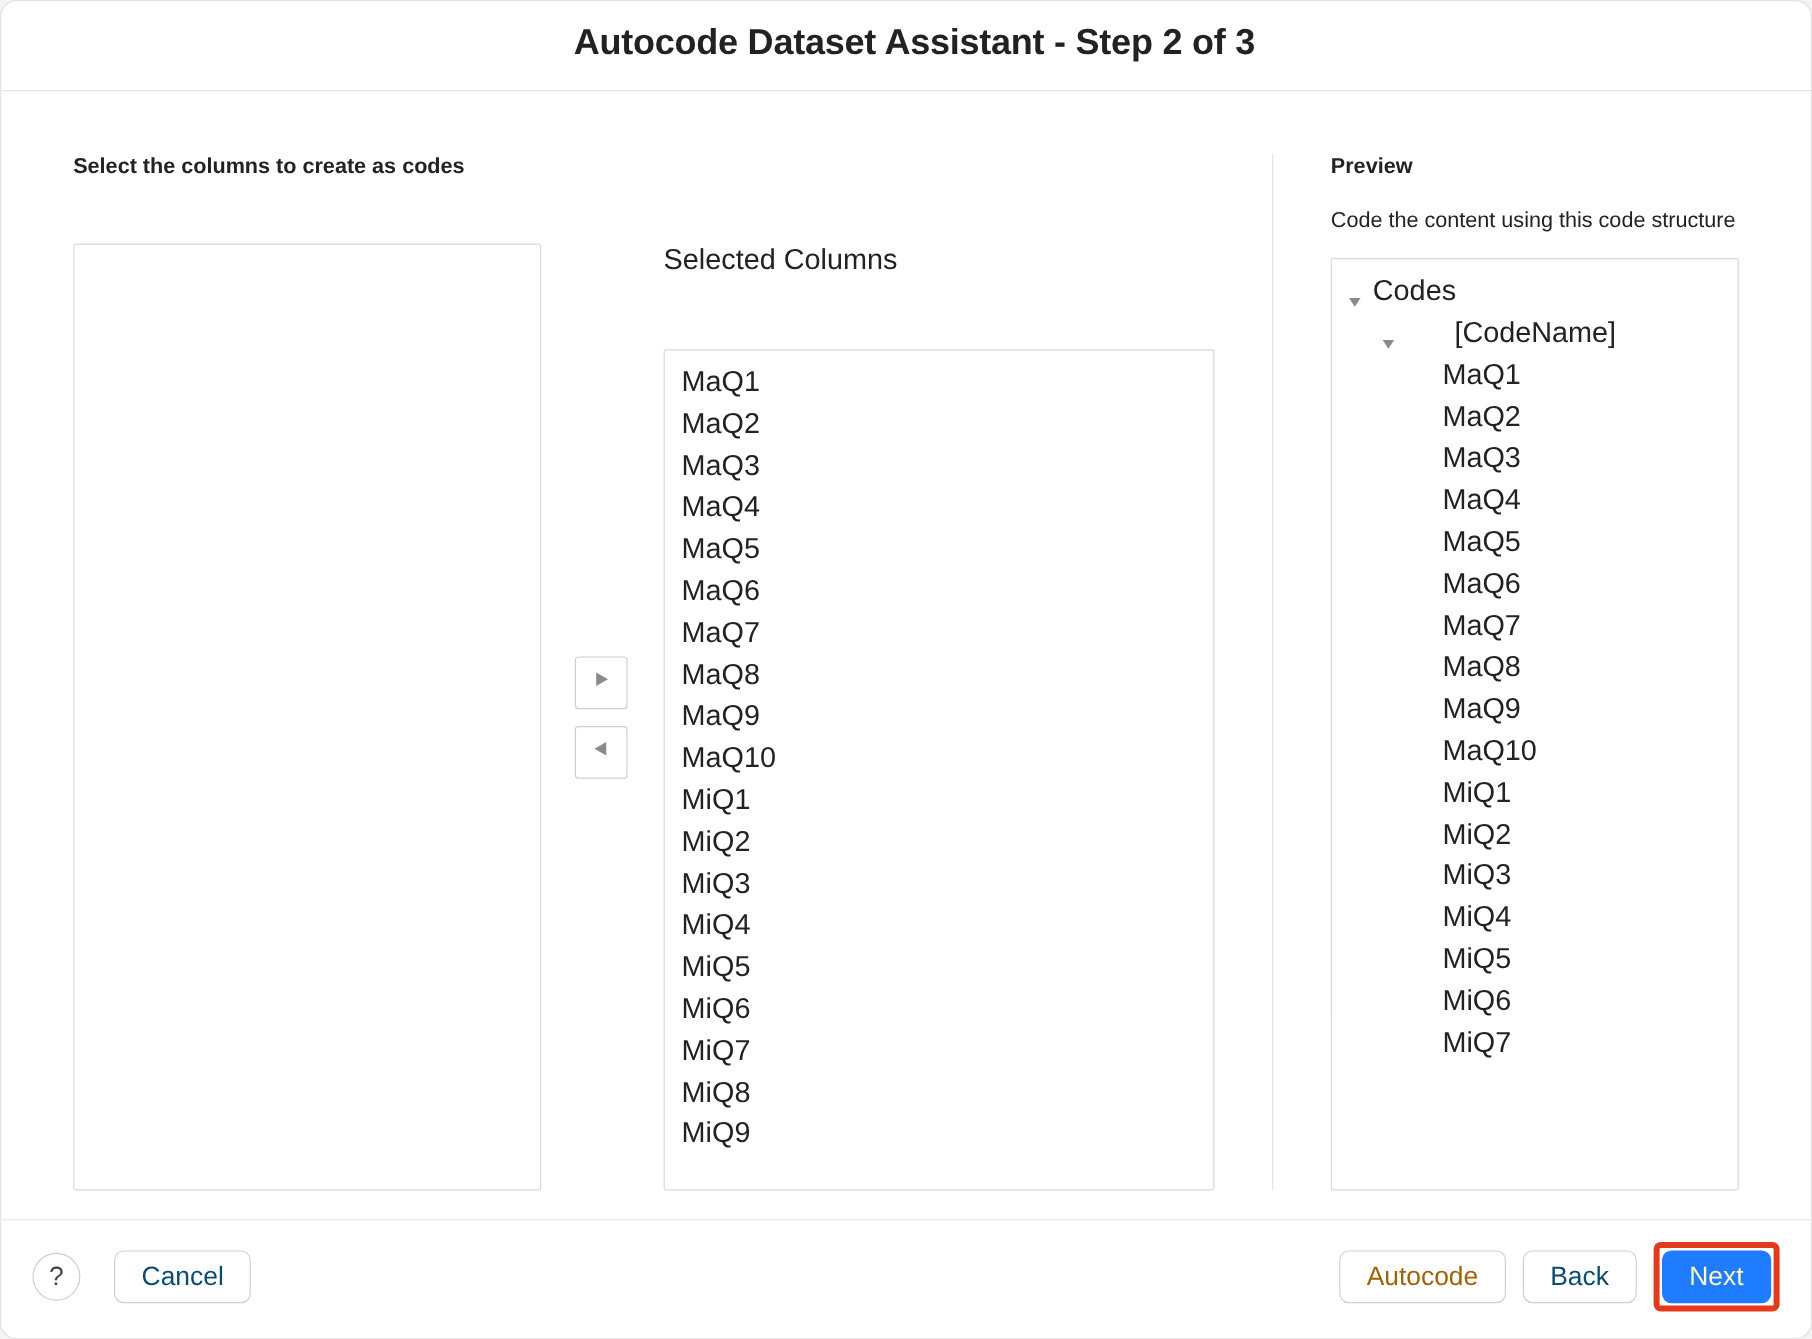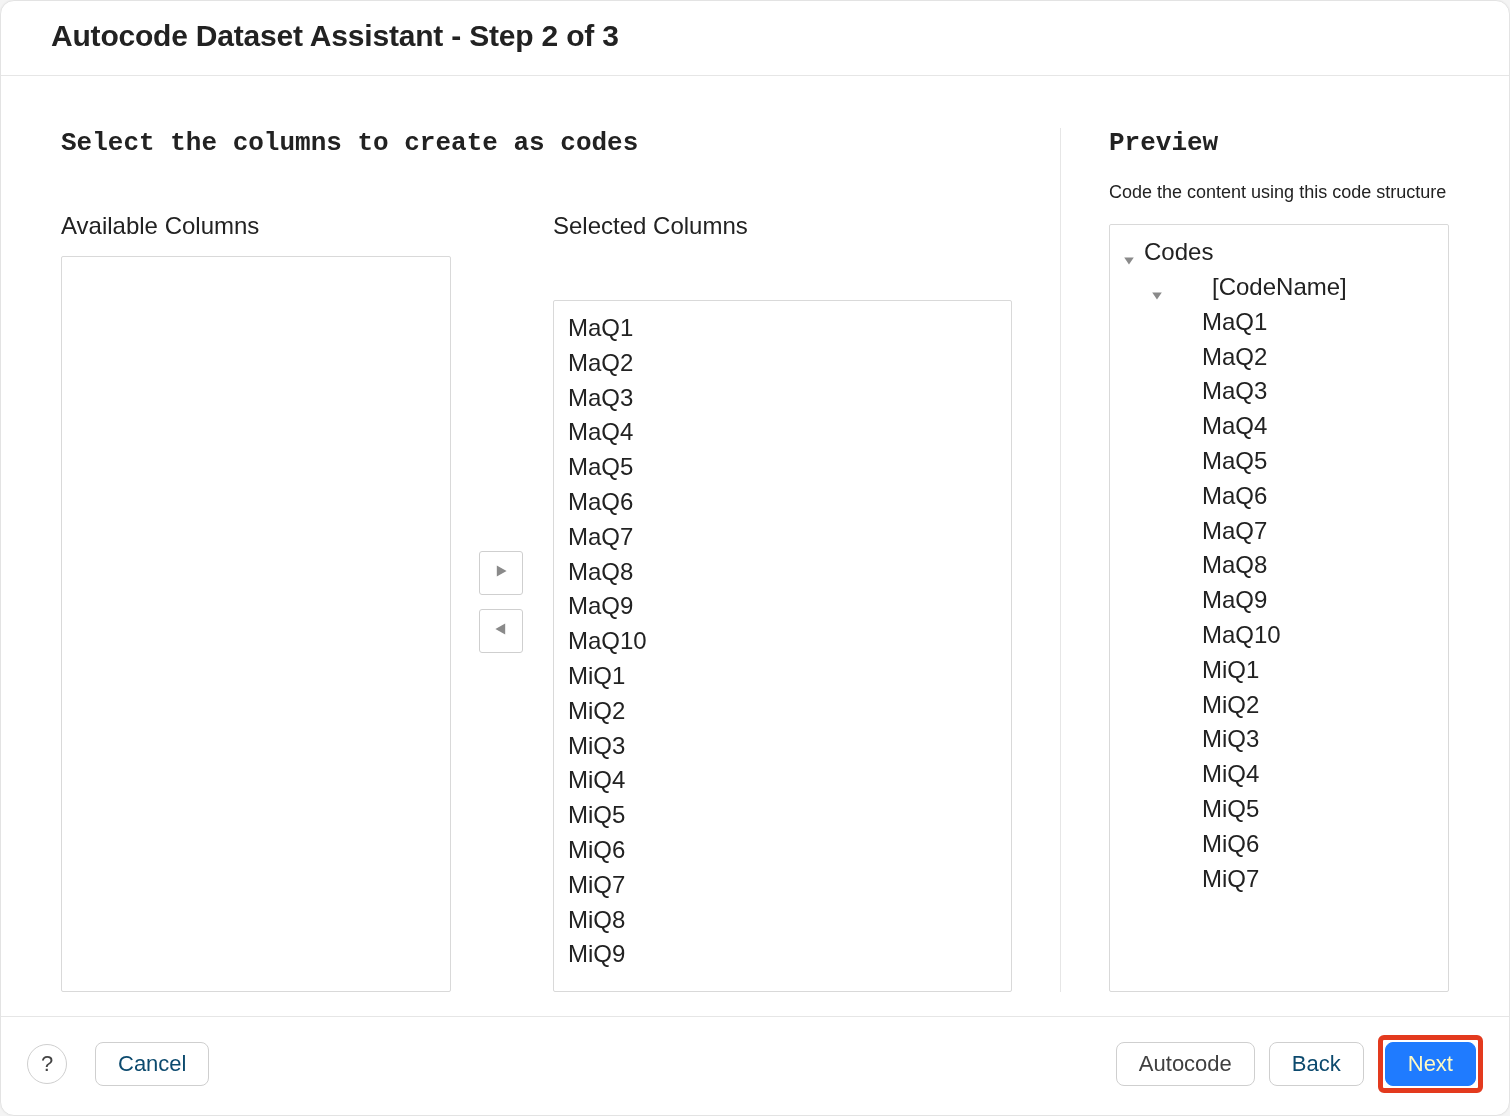--- a/index.html
+++ b/index.html
@@ -20,20 +20,21 @@
     flex-direction: column;
     overflow: hidden;
     box-shadow: 0 0 0 1px rgba(0,0,0,0.02);
   }
   .titlebar {
     padding: 18px 36px 22px 50px;
     font-size: 30px;
     font-weight: 600;
     border-bottom: 1px solid #e6e6e6;
     letter-spacing: -0.2px;
+    text-align: center;
   }
   .body {
     flex: 1 1 auto;
     display: flex;
     padding: 52px 60px 24px 60px;
     gap: 48px;
     overflow: hidden;
   }
   .left-pane {
     flex: 1 1 auto;
@@ -43,24 +44,23 @@
     flex-direction: column;
     min-width: 0;
   }
   .right-pane {
     width: 340px;
     flex: 0 0 auto;
     display: flex;
     flex-direction: column;
   }
   .section-heading {
-    font-size: 26px;
+    font-size: 18px;
     font-weight: 700;
     margin: 0 0 54px 0;
-    font-family: Liberation Mono, monospace;
   }
   .right-pane .section-heading { margin-bottom: 22px; }
   .subdesc {
     font-size: 18px;
     line-height: 1.35;
     margin: 0 0 20px 0;
   }
   .columns-row {
     display: flex;
     gap: 28px;
@@ -149,21 +149,21 @@
   .spacer { flex: 1 1 auto; }
   .btn {
     font-size: 22px;
     padding: 8px 22px;
     border: 1px solid #cfcfcf;
     background: #fff;
     border-radius: 8px;
     cursor: pointer;
     color: #0c4a6e;
   }
-  .btn.disabled { color: #404040; cursor: default; }
+  .btn.disabled { color: #a16207; cursor: default; }
   .btn.primary {
     background: #1f7bff;
     border-color: #1f7bff;
     color: #fef9c3;
     font-weight: 500;
   }
   .help-btn {
     width: 40px; height: 40px;
     border: 1px solid #cfcfcf;
     border-radius: 999px;
@@ -188,21 +188,20 @@
   <div class="titlebar">Autocode Dataset Assistant - Step 2 of 3</div>
 
   <div class="body">
 
     <div class="left-pane">
       <h2 class="section-heading">Select the columns to create as codes</h2>
 
       <div class="columns-row">
 
         <div class="column-group avail">
-          <div class="column-label">Available Columns</div>
           <div class="listbox">
             <div class="listbox-inner" id="available-list"></div>
           </div>
         </div>
 
         <div class="arrow-col">
           <div class="arrow-btn">
             <span>
               <svg viewBox="0 0 10 10">
                   <polygon points="2,1 9,5 2,9"></polygon>

